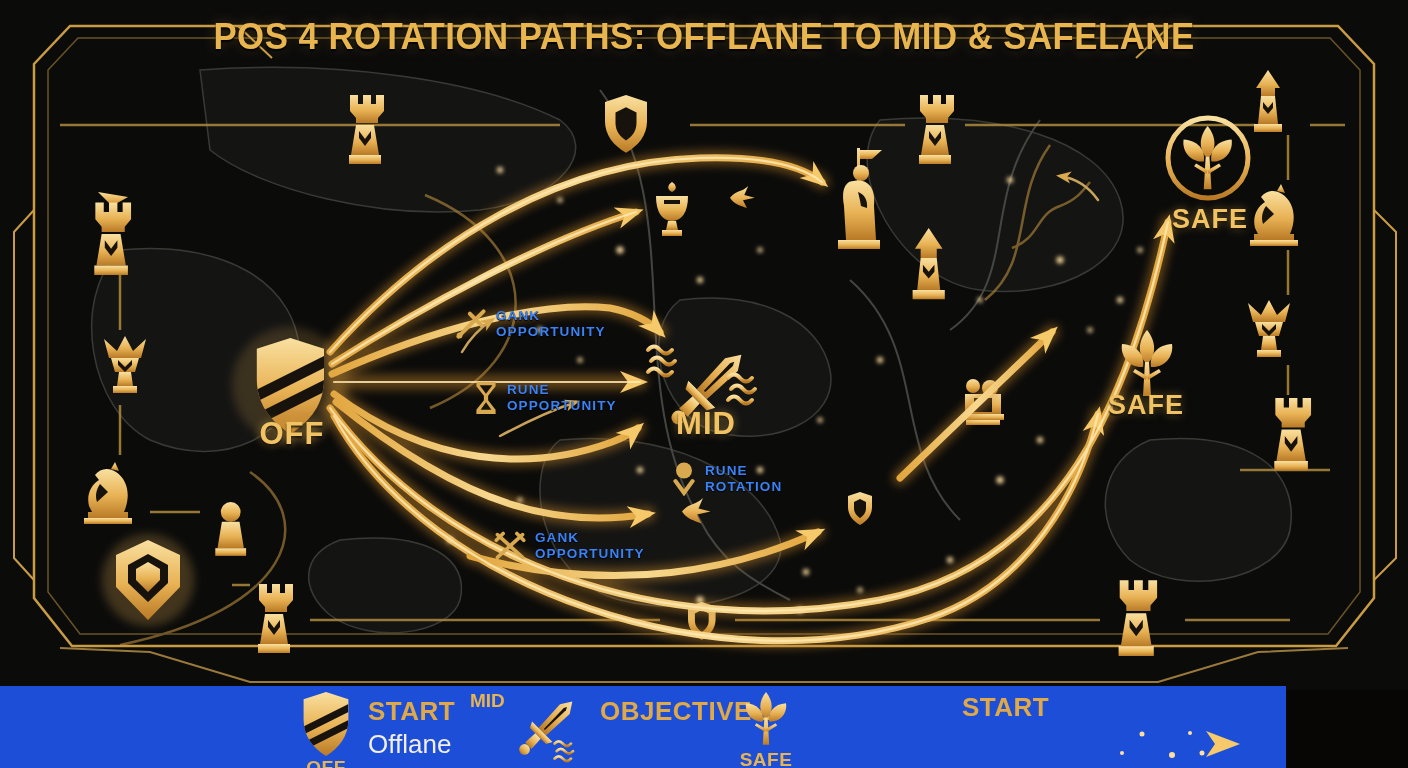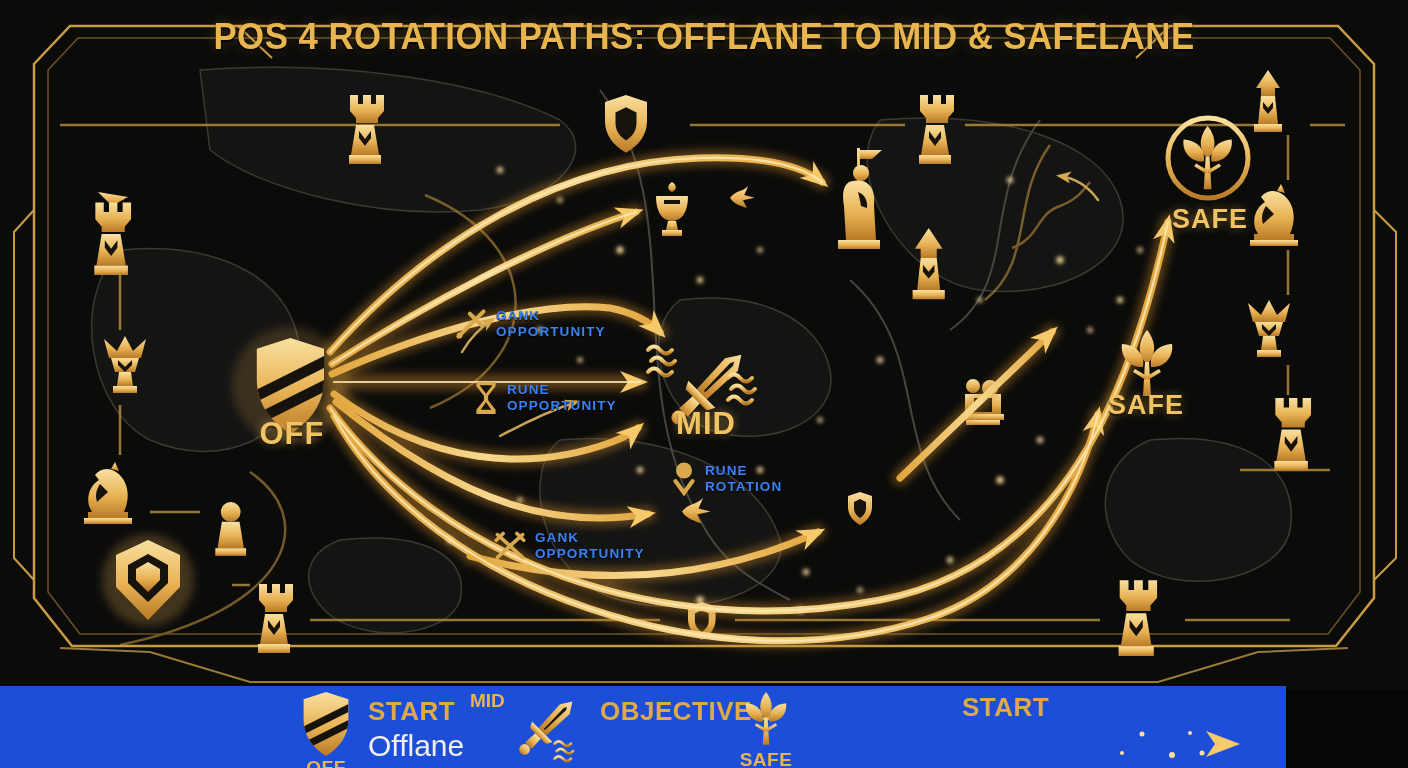--- a/index.html
+++ b/index.html
@@ -25,21 +25,21 @@
           text-shadow:0 1px 1px #000;}
   .ann svg{flex:0 0 auto;}
   
   .legend{position:absolute;left:0;top:686px;width:1286px;height:82px;background:#1d4ed8;}
   .lg-item{position:absolute;top:6px;display:flex;align-items:flex-start;gap:16px;}
   .lg-iconbox{display:flex;flex-direction:column;align-items:center;position:relative;}
   .lg-iconlabel{font-size:19px;font-weight:bold;color:#e7b452;letter-spacing:.5px;margin-top:1px;}
   .lg-iconlabel-top{position:absolute;top:-2px;left:-40px;font-size:19px;font-weight:bold;color:#e7b452;}
   .lg-text{display:flex;flex-direction:column;margin-top:4px;}
   .lg-title{font-size:26px;font-weight:bold;color:#dfa947;letter-spacing:.5px;}
-  .lg-sub{font-size:30px;color:#f2efe6;margin-top:2px;}
+  .lg-sub{font-size:26px;color:#f2efe6;margin-top:2px;}
   .lg-path{flex-direction:column;align-items:flex-start;gap:6px;}
 </style>
 </head>
 <body>
 
 <div class="stage">
 
   <svg class="map-svg" width="1408" height="690" viewBox="0 0 1408 690" style="position:absolute;left:0;top:0;">
     <defs>
       <linearGradient id="gGrad" x1="0" y1="0" x2="0" y2="1">

